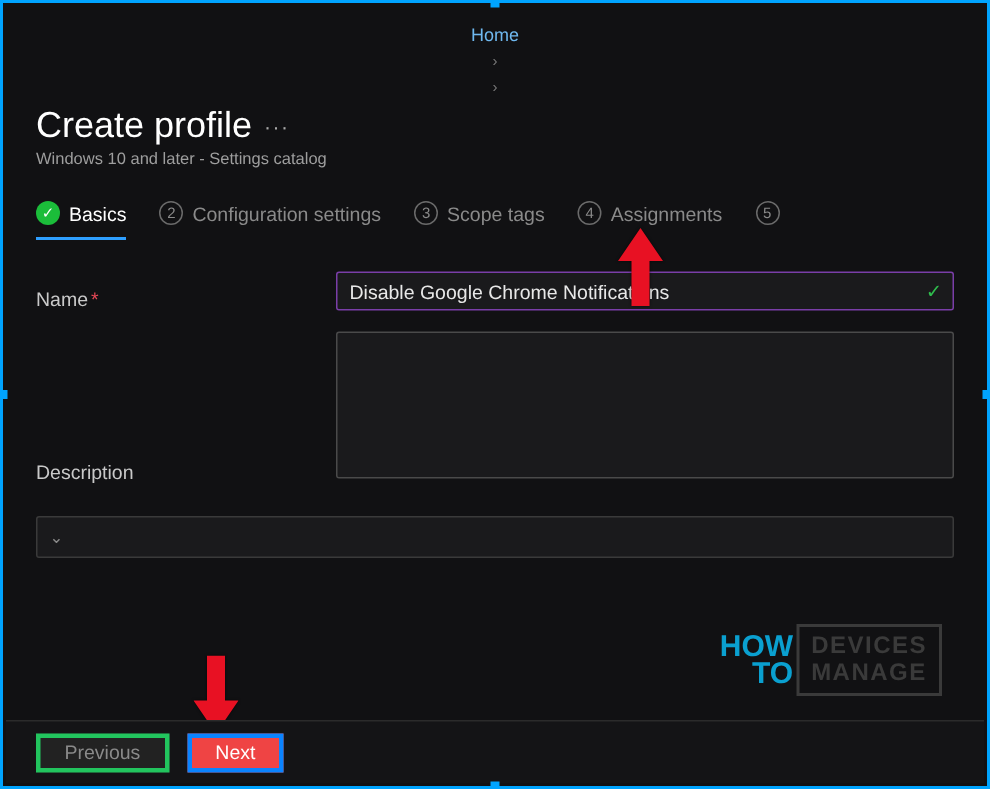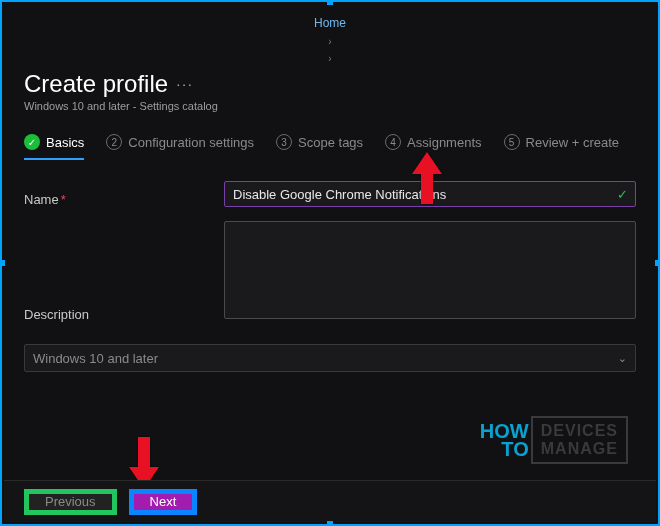--- a/index.html
+++ b/index.html
@@ -49,22 +49,22 @@
   .select .chev { color: #8a8a8a; font-size: 11px; }
   .arrow-red { position: absolute; width: 30px; height: 52px; pointer-events: none; }
   .arrow-red svg { filter: drop-shadow(0 0 1px rgba(0,0,0,.6)); }
   #arrow-name { left: 410px; top: 150px; }
   #arrow-next { left: 127px; top: 435px; }
   .footer {
     position: absolute; left: 2px; right: 2px; bottom: 2px; height: 42px;
     border-top: 1px solid #2b2b2b; background: #141416;
     display: flex; align-items: center; gap: 12px; padding: 0 20px;
   }
-  .btn { height: 26px; padding: 0 16px; font-size: 13px; border: 5px solid #22c55e; background: #222; color: #8a8a8a; cursor: not-allowed; }
-  .btn.primary { background: #a21caf; border-color: #0a84ff; color: #fff; cursor: pointer; }
+  .btn { height: 26px; padding: 0 16px; font-size: 13px; border: 3px solid #22c55e; background: #222; color: #8a8a8a; cursor: not-allowed; }
+  .btn.primary { background: #ef4444; border-color: #0a84ff; color: #fff; cursor: pointer; }
   .watermark {
     position: absolute; right: 30px; bottom: 60px; display: flex; align-items: center; gap: 2px;
     pointer-events: none; user-select: none;
   }
   .wm-howto { font-family: Arial, sans-serif; font-weight: 900; font-size: 20px; line-height: 18px; color: #0aa0d0; text-align: right; }
   .wm-box { border: 2px solid #3a3a3a; padding: 4px 8px; color: #3a3a3a; font-weight: 700; font-size: 16px; line-height: 18px; letter-spacing: 1px; }
   .edge-handle { position: absolute; width: 6px; height: 6px; background: #00a4ff; }
   .eht { top: -3px; left: 50%; transform: translateX(-50%);} 
   .ehb { bottom: -3px; left: 50%; transform: translateX(-50%);} 
   .ehl { left: -3px; top: 50%; transform: translateY(-50%);} 
@@ -98,21 +98,20 @@
   <div class="tab">
     <span class="num">3</span>
     <span>Scope tags</span>
   </div>
   <div class="tab">
     <span class="num">4</span>
     <span>Assignments</span>
   </div>
   <div class="tab">
     <span class="num">5</span>
-    <span>Review + create</span>
   </div>
 </div>
 
 <div class="form-row">
   <div class="form-label">
     <span>Name</span><span class="req">*</span>
   </div>
   <div class="form-control">
     <div class="input-wrap">
       <input class="input-text" type="text" value="Disable Google Chrome Notifications" style="">
@@ -124,21 +123,20 @@
 <div class="form-row">
   <div class="form-label">Description</div>
   <div class="form-control">
     <textarea class="textarea" style=""></textarea>
   </div>
 </div>
 
 <div class="form-row" style="margin-top:22px;">
   <div class="form-control">
     <div class="select">
-      <span>Windows 10 and later</span>
       <span class="chev">⌄</span>
     </div>
   </div>
 </div>
 
 <div class="watermark">
   <div class="wm-howto">
     <div>HOW</div>
     <div>TO</div>
   </div>

